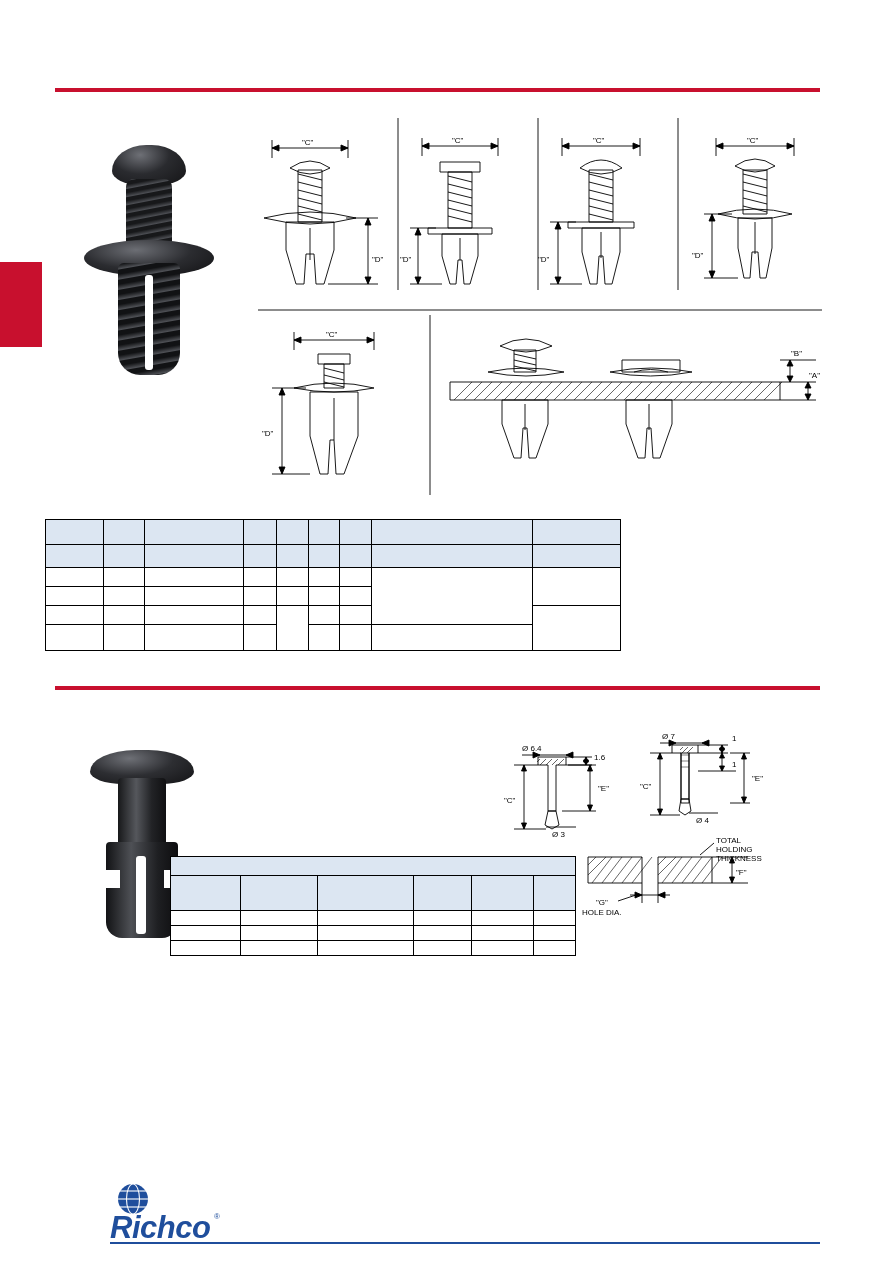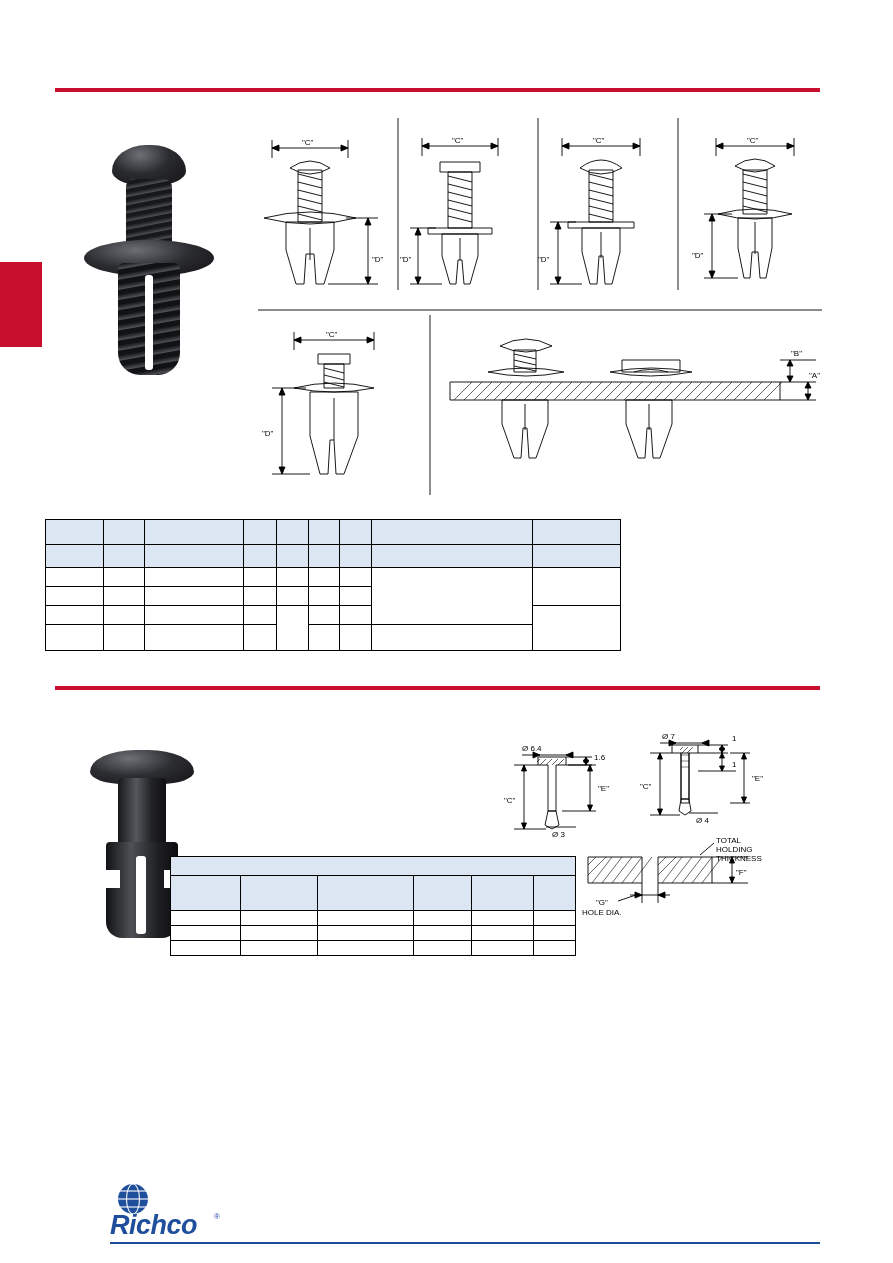--- a/index.html
+++ b/index.html
@@ -145,21 +145,21 @@
     position: absolute;
     left: 110px; top: 1182px;
     width: 120px; height: 58px;
   }
   .logo-text {
     position: absolute;
     left: 0; top: 28px;
     font-family: "Liberation Sans", sans-serif;
     font-weight: bold;
     font-style: italic;
-    font-size: 27px;
+    font-size: 31px;
     color: #1f4e9c;
     letter-spacing: -0.5px;
   }
   .logo-reg {
     position: absolute;
     left: 104px; top: 30px;
     font-size: 8px;
     color: #1f4e9c;
   }
   .logo-underline {

